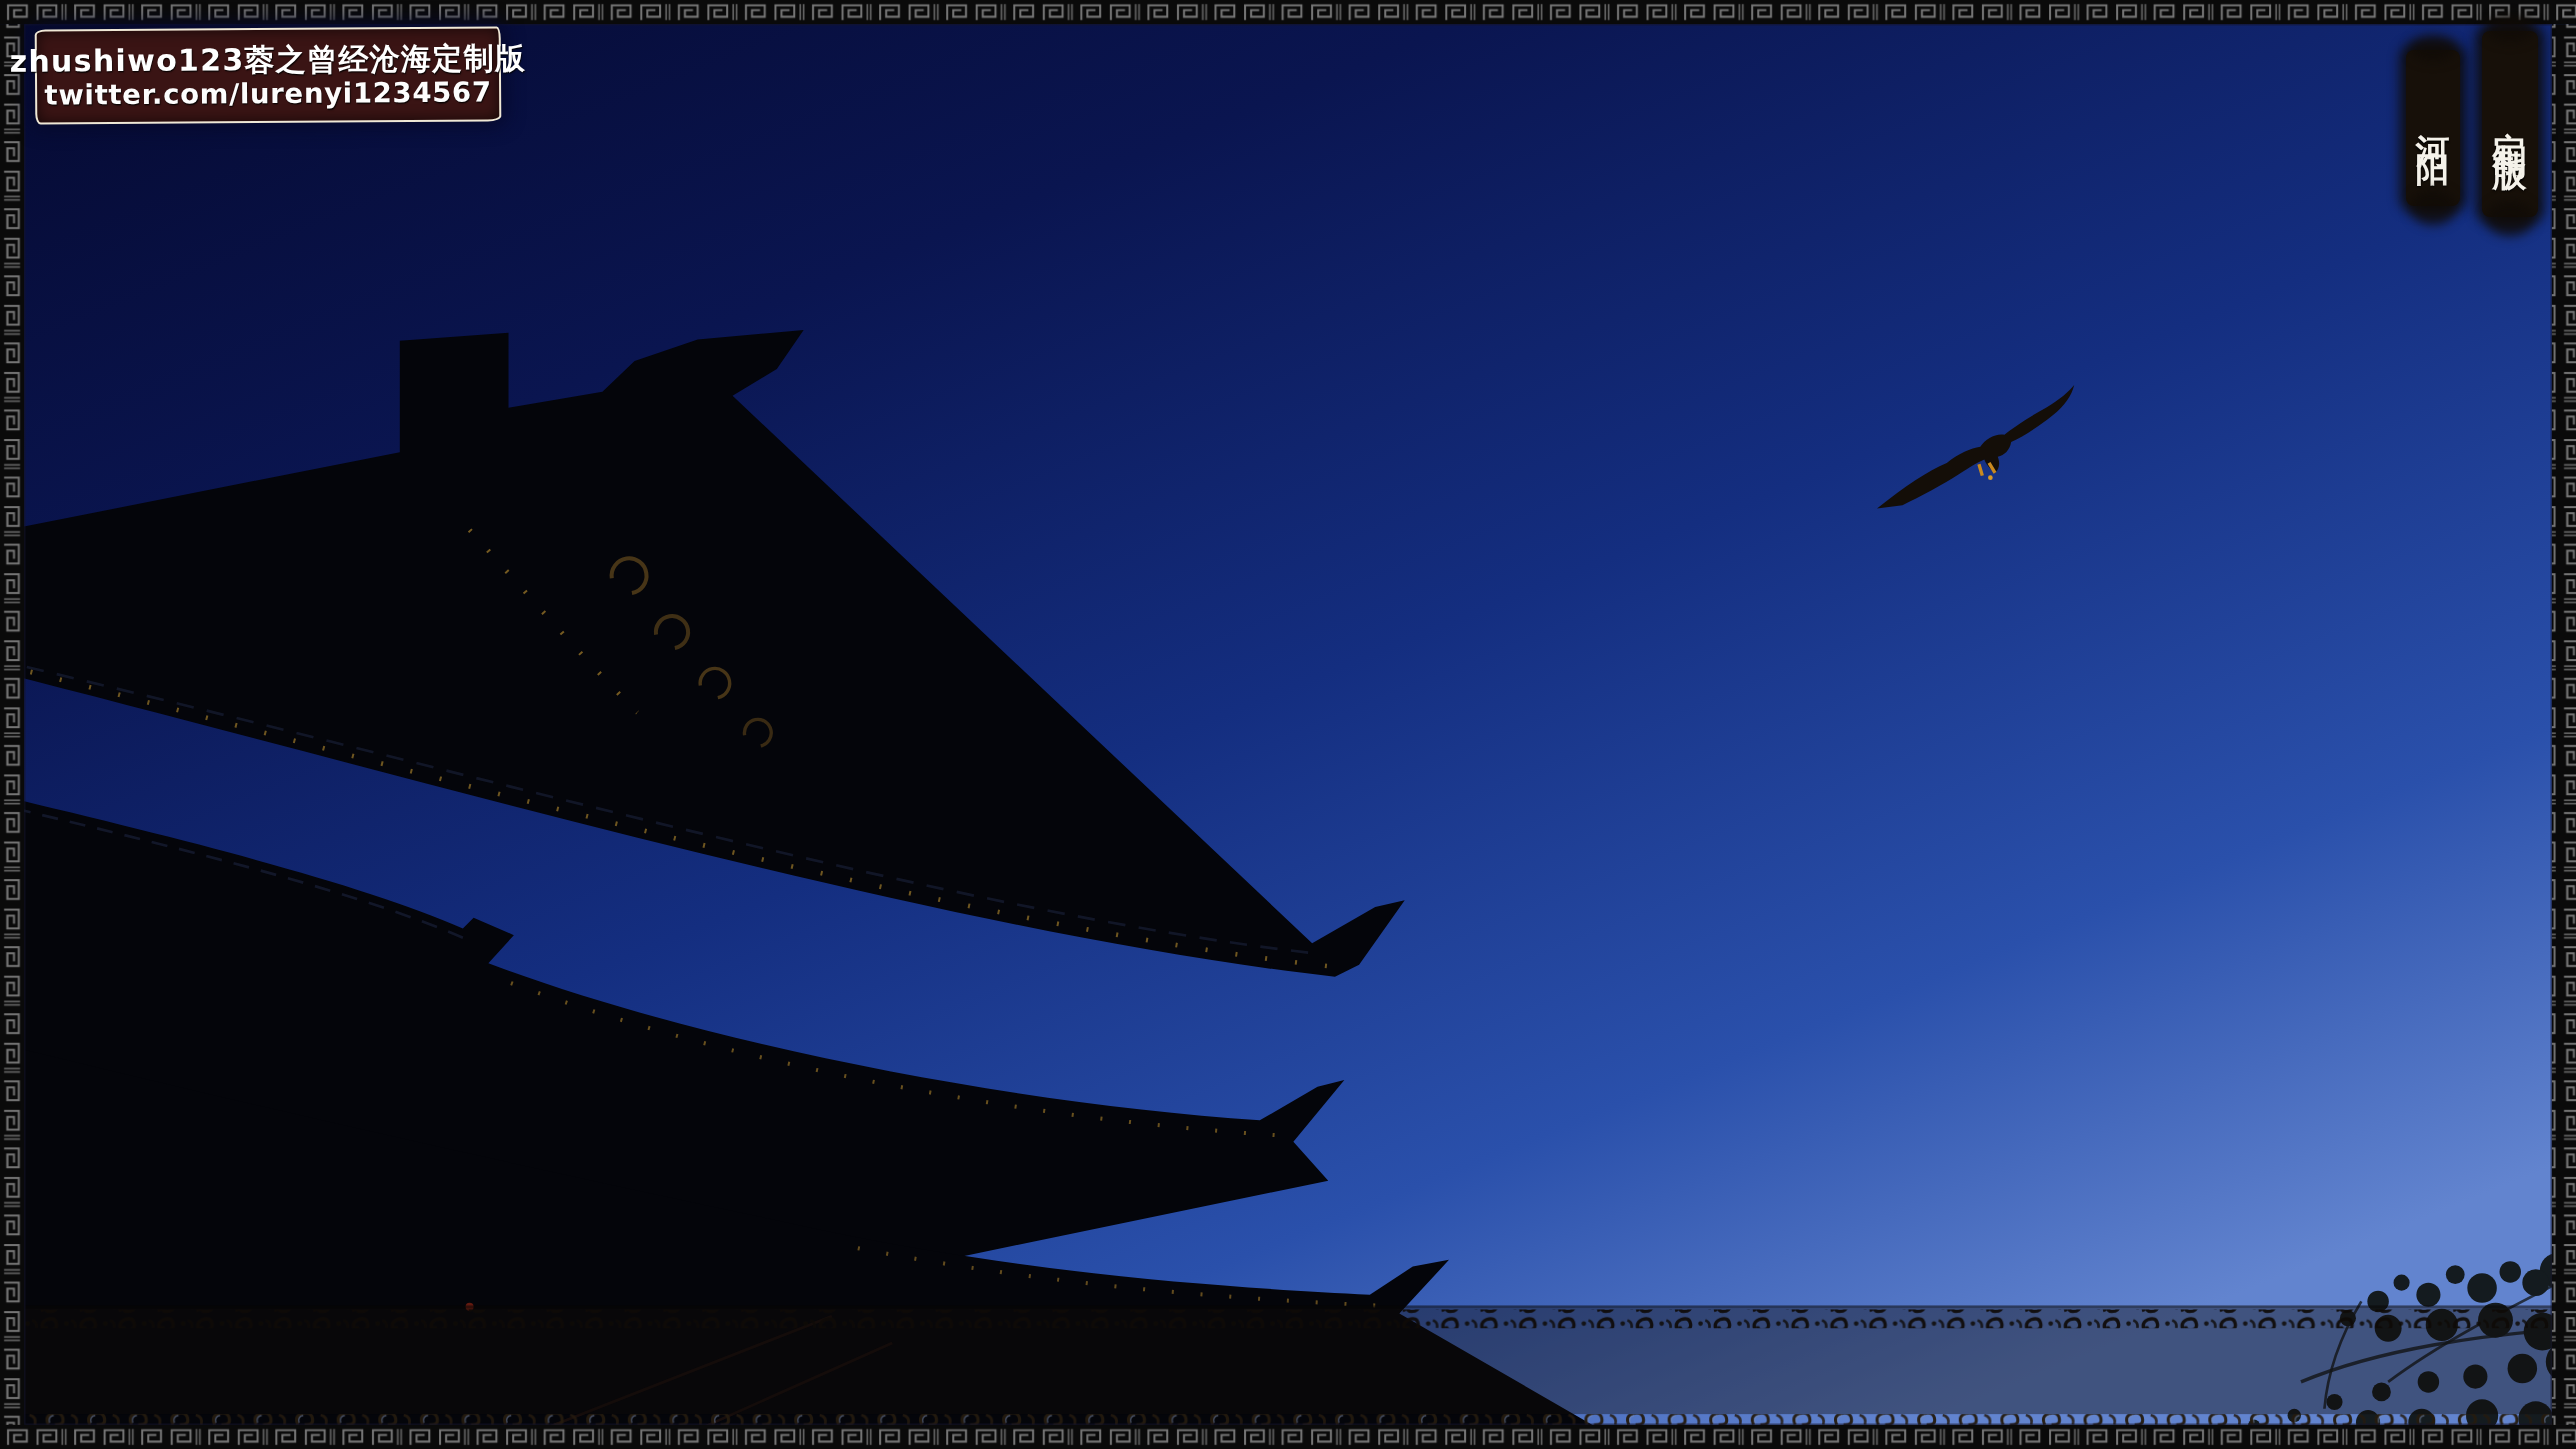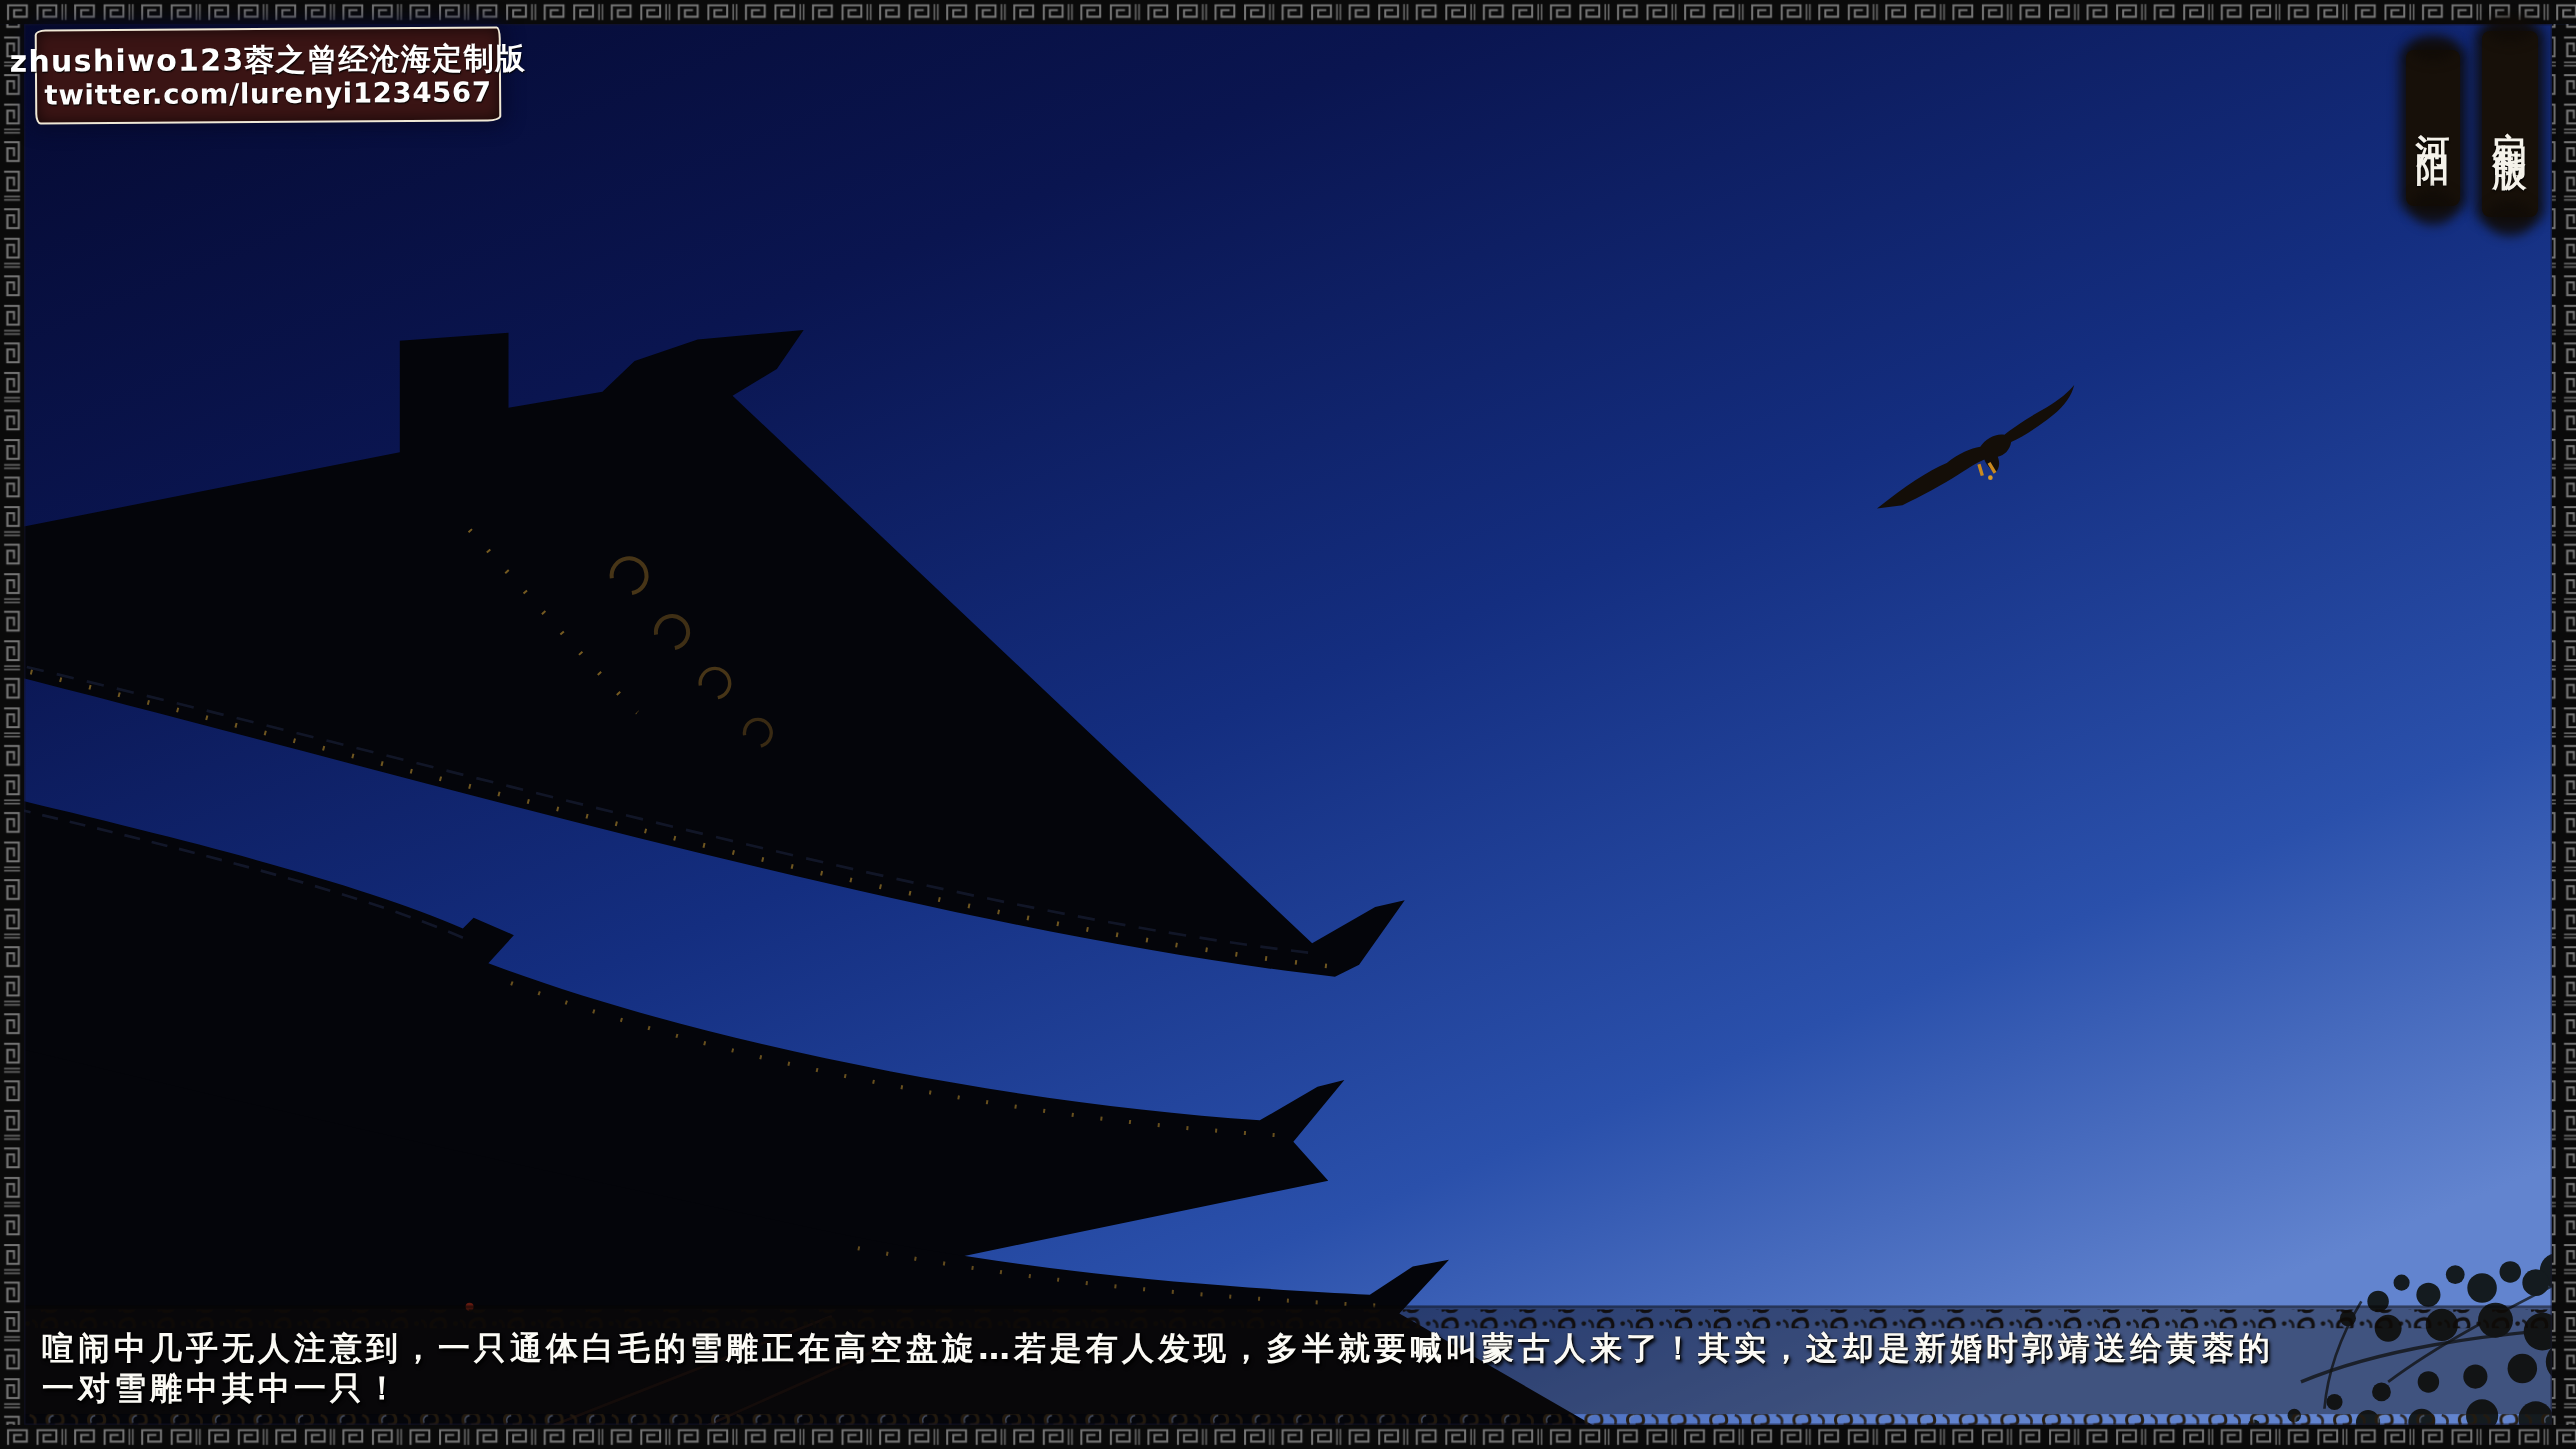--- a/index.html
+++ b/index.html
@@ -213,16 +213,15 @@
   </svg>
 
   <div class="watermark">
     <span class="wm-line1">zhushiwo123蓉之曾经沧海定制版</span>
     <span class="wm-line2">twitter.com/lurenyi1234567</span>
   </div>
 
   <div class="stamp stamp-left">河阳</div>
   <div class="stamp stamp-right">定制版</div>
 
-  <div class="subtitle">喧闹中几乎无人注意到，一只通体白毛的雪雕正在高空盘旋…若是有人发现，多半就要喊叫蒙古人来了！其实，这却是新婚时郭靖送给黄蓉的一对雪雕中其中一只！</div>
 
 </div>
 
 
 </body></html>

